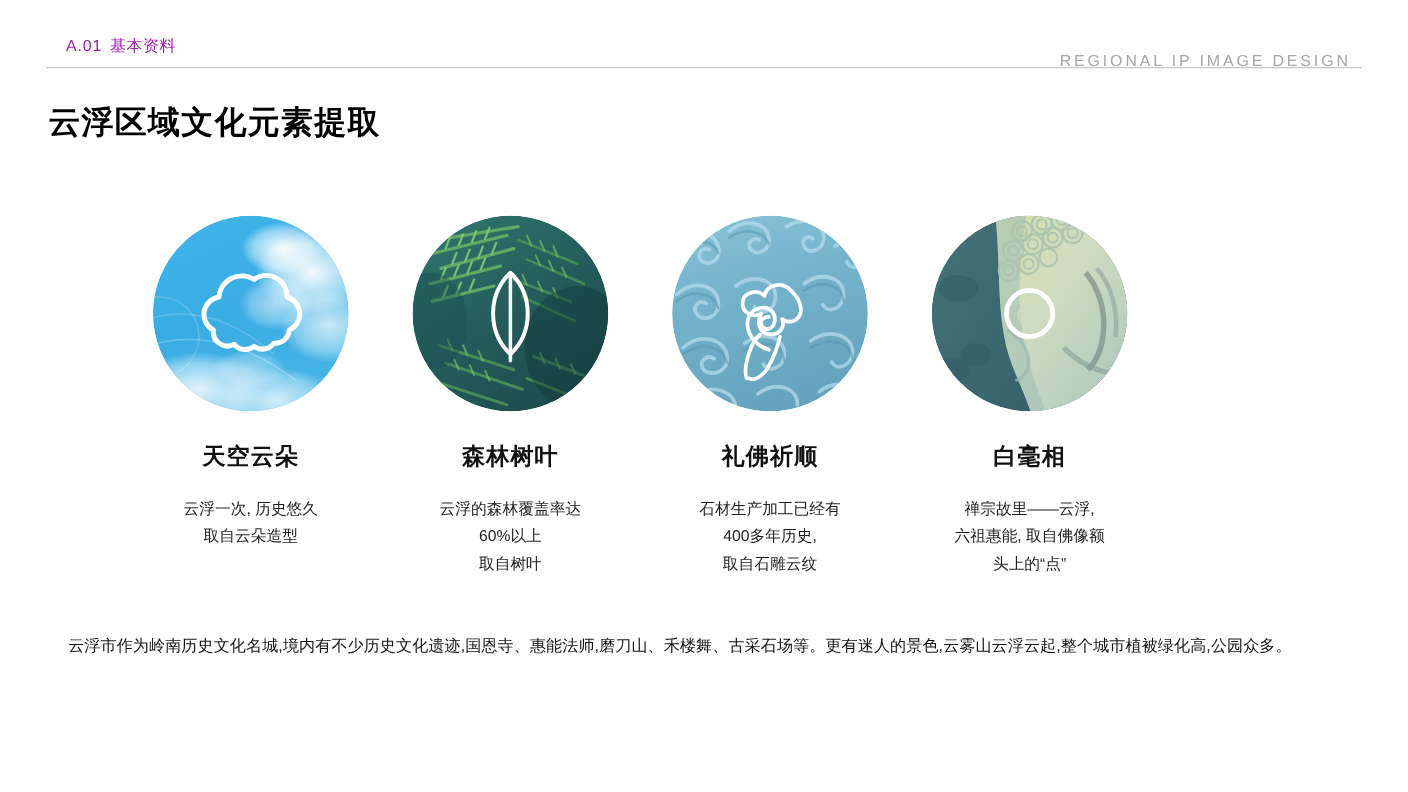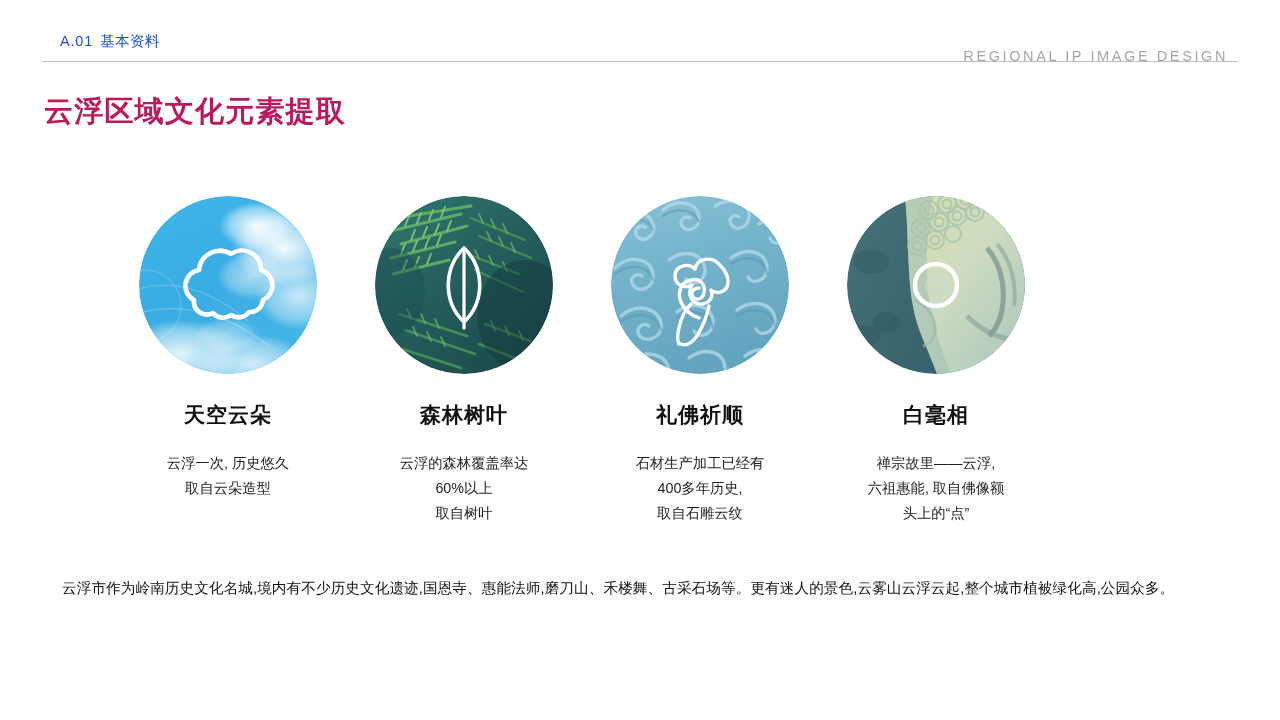--- a/index.html
+++ b/index.html
@@ -22,21 +22,21 @@
     left: 0;
     top: 0;
     width: 1280px;
     height: 64px;
   }
   .header-left {
     position: absolute;
     left: 60px;
     top: 32px;
     font-size: 14.5px;
-    color: #1d4ed8;
+    color: #a21caf;
     letter-spacing: 0.5px;
     white-space: nowrap;
   }
   .header-left .hl-code { letter-spacing: 0.8px; }
   .header-left .hl-text { margin-left: 7px; }
   .header-right {
     position: absolute;
     right: 52px;
     top: 32px;
     font-size: 14.5px;
@@ -54,21 +54,21 @@
     background: #bfbfbf;
   }
 
   
   .page-title {
     position: absolute;
     left: 44px;
     top: 92px;
     font-size: 29px;
     font-weight: bold;
-    color: #be185d;
+    color: #000000;
     letter-spacing: 1.2px;
     white-space: nowrap;
   }
 
   
   .cards {
     position: absolute;
     left: 110px;
     top: 196px;
     width: 1060px;

